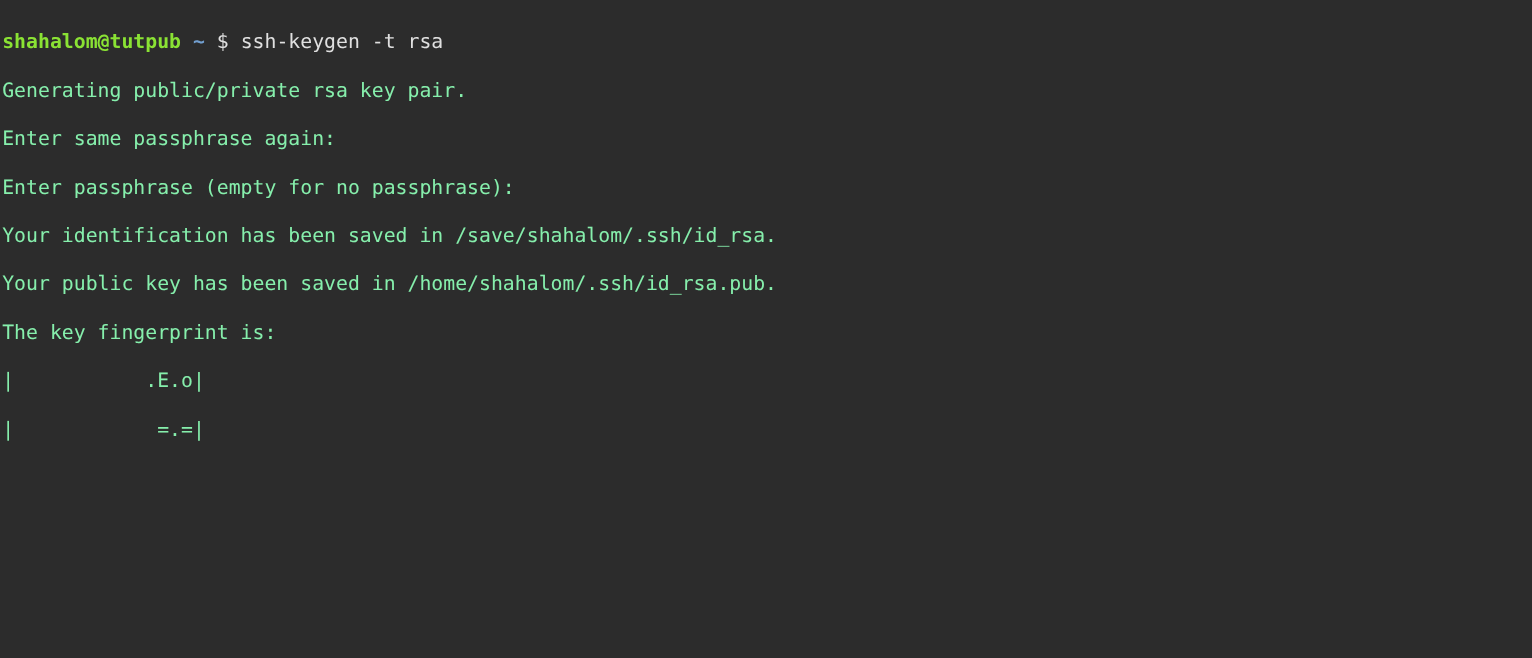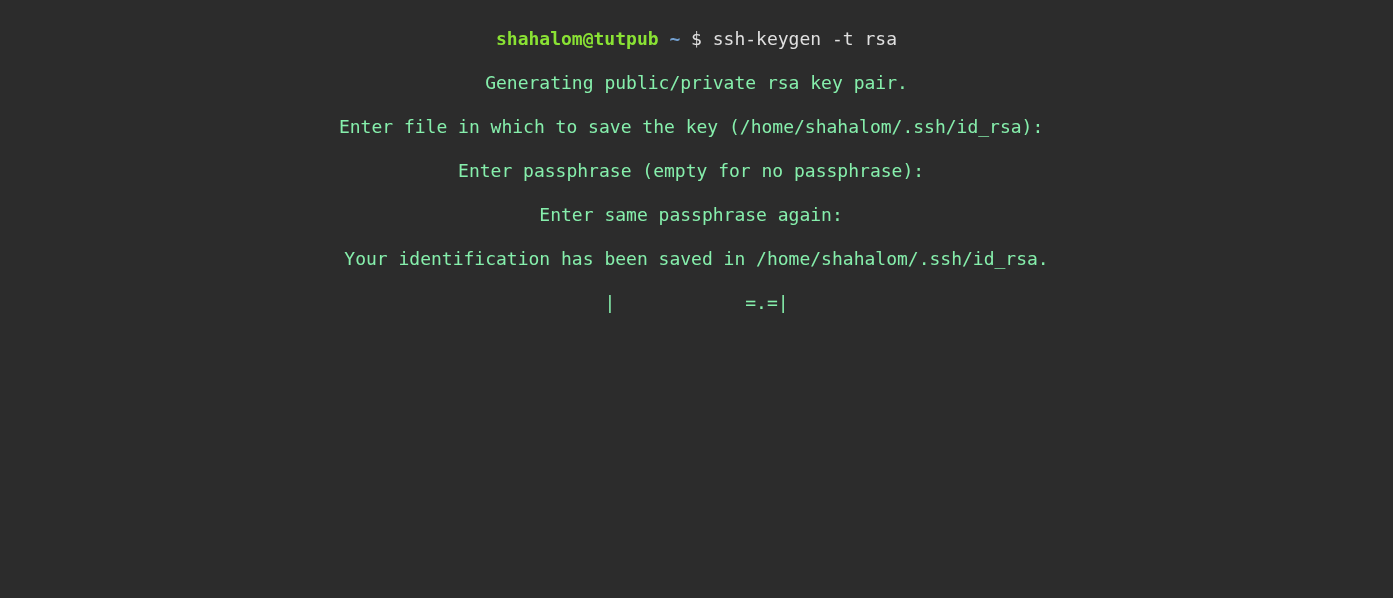--- a/index.html
+++ b/index.html
@@ -34,33 +34,34 @@
       color: #e0e0e0;
     }
     .command {
       color: #e0e0e0;
     }
     .output {
       color: #86efac;
     }
     .line {
       min-height: 22px;
-      text-align: center;
     }
   </style>
 </head>
 <body>
 
 <div class="terminal">
 <div class="line"><span class="prompt-user">shahalom@tutpub</span><span class="prompt-tilde"> ~ </span><span class="prompt-dollar">$ </span><span class="command">ssh-keygen -t rsa</span></div>
 <div class="line output">Generating public/private rsa key pair.</div>
-<div class="line output">Enter file in which to save the key (/home/shahalom/.ssh/id_rsa): </div>
+<div class="line output">Enter same passphrase again: </div>
 <div class="line output">Enter passphrase (empty for no passphrase): </div>
-<div class="line output">Enter same passphrase again: </div>
-<div class="line output">Your identification has been saved in /home/shahalom/.ssh/id_rsa.</div>
+<div class="line output">Your identification has been saved in /save/shahalom/.ssh/id_rsa.</div>
+<div class="line output">Your public key has been saved in /home/shahalom/.ssh/id_rsa.pub.</div>
+<div class="line output">The key fingerprint is:</div>
+<div class="line output">|           .E.o|</div>
 <div class="line output">|            =.=|</div>
 
 
 
 
 
 
 
 
 

